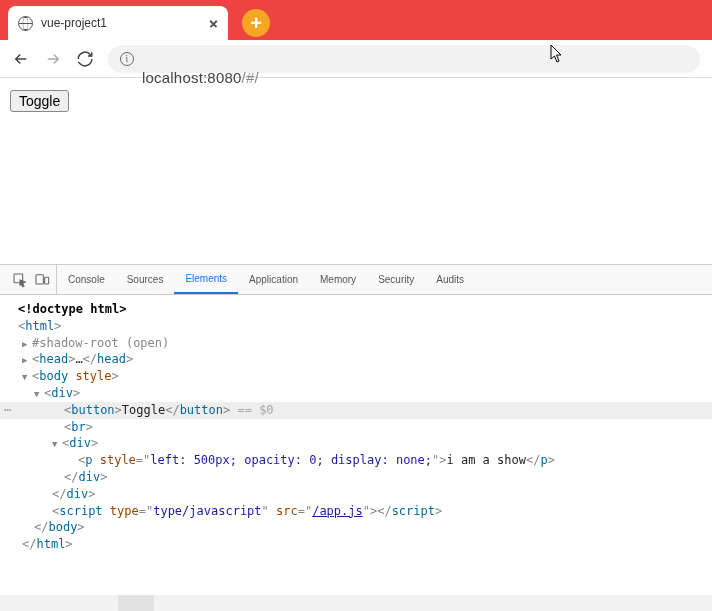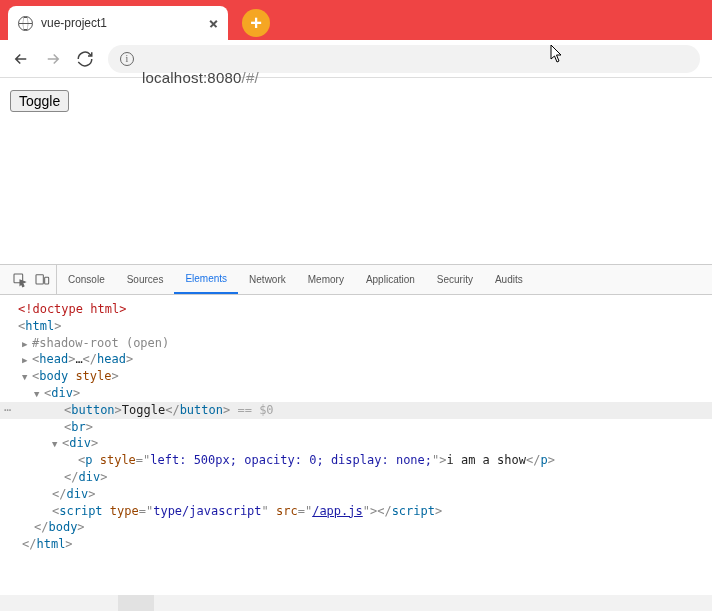--- a/index.html
+++ b/index.html
@@ -73,21 +73,21 @@
     }
     .dom-line { white-space: pre; padding: 0 4px 0 18px; }
     .indent1 { padding-left: 22px; }
     .indent2 { padding-left: 34px; }
     .indent3 { padding-left: 52px; }
     .indent4 { padding-left: 64px; }
     .indent5 { padding-left: 78px; }
     .tag-name { color:#0369a1; }
     .attr-name { color:#994500; }
     .attr-val  { color:#1a1aa6; }
-    .doctype   { color:#b91c1c; }
+    .doctype   { color:#000000;font-weight:bold; }
     .text      { color:#222; }
     .selected-line { background:#eee; }
     .eq0 { color:#a6a6a6; }
     .triangle { color:#888; font-size:9px; display:inline-block; width:10px; }
     .underline { text-decoration: underline; }
     .dots { position:absolute; left:0; color:#999; font-size:12px; padding-left:4px; letter-spacing:1px; user-select:none; }
     .cursor-svg { position:absolute; left:550px; top:44px; pointer-events:none; }
     
     .bottom-strip { position:absolute; bottom:0; left:0; right:0; height:16px; background:#f2f2f2; }
     .bottom-chip { position:absolute; bottom:0; left:118px; width:36px; height:16px; background:#e2e2e2; }
@@ -146,23 +146,22 @@
         </svg>
       <svg class="dt-device-icon" viewBox="0 0 24 24" fill="none" stroke="#666" stroke-width="1.6">
           <rect x="3" y="4" width="11" height="14" rx="1"></rect>
           <rect x="16" y="8" width="6" height="10" rx="1"></rect>
         </svg>
     </div>
     <div id="dt-tabs-row" style="display:flex; height:100%;">
         <div class="dt-tab">Console</div>
         <div class="dt-tab">Sources</div>
         <div class="dt-tab active">Elements</div>
-        <div class="dt-tab">Network</div>
+        <div class="dt-tab">Application</div>
         <div class="dt-tab">Memory</div>
-        <div class="dt-tab">Application</div>
         <div class="dt-tab">Security</div>
         <div class="dt-tab">Audits</div>
       </div>
   </div>
 
   <div class="dom-tree">
     <div class="dom-line doctype">&lt;!doctype html&gt;</div>
     <div class="dom-line">&lt;<span class="tag-name">html</span>&gt;</div>
     <div class="dom-line indent1"><span class="triangle">▶</span><span>#shadow-root (open)</span></div>
     <div class="dom-line indent1"><span class="triangle">▶</span>&lt;<span class="tag-name">head</span>&gt;<span class="text">…</span>&lt;/<span class="tag-name">head</span>&gt;</div>

